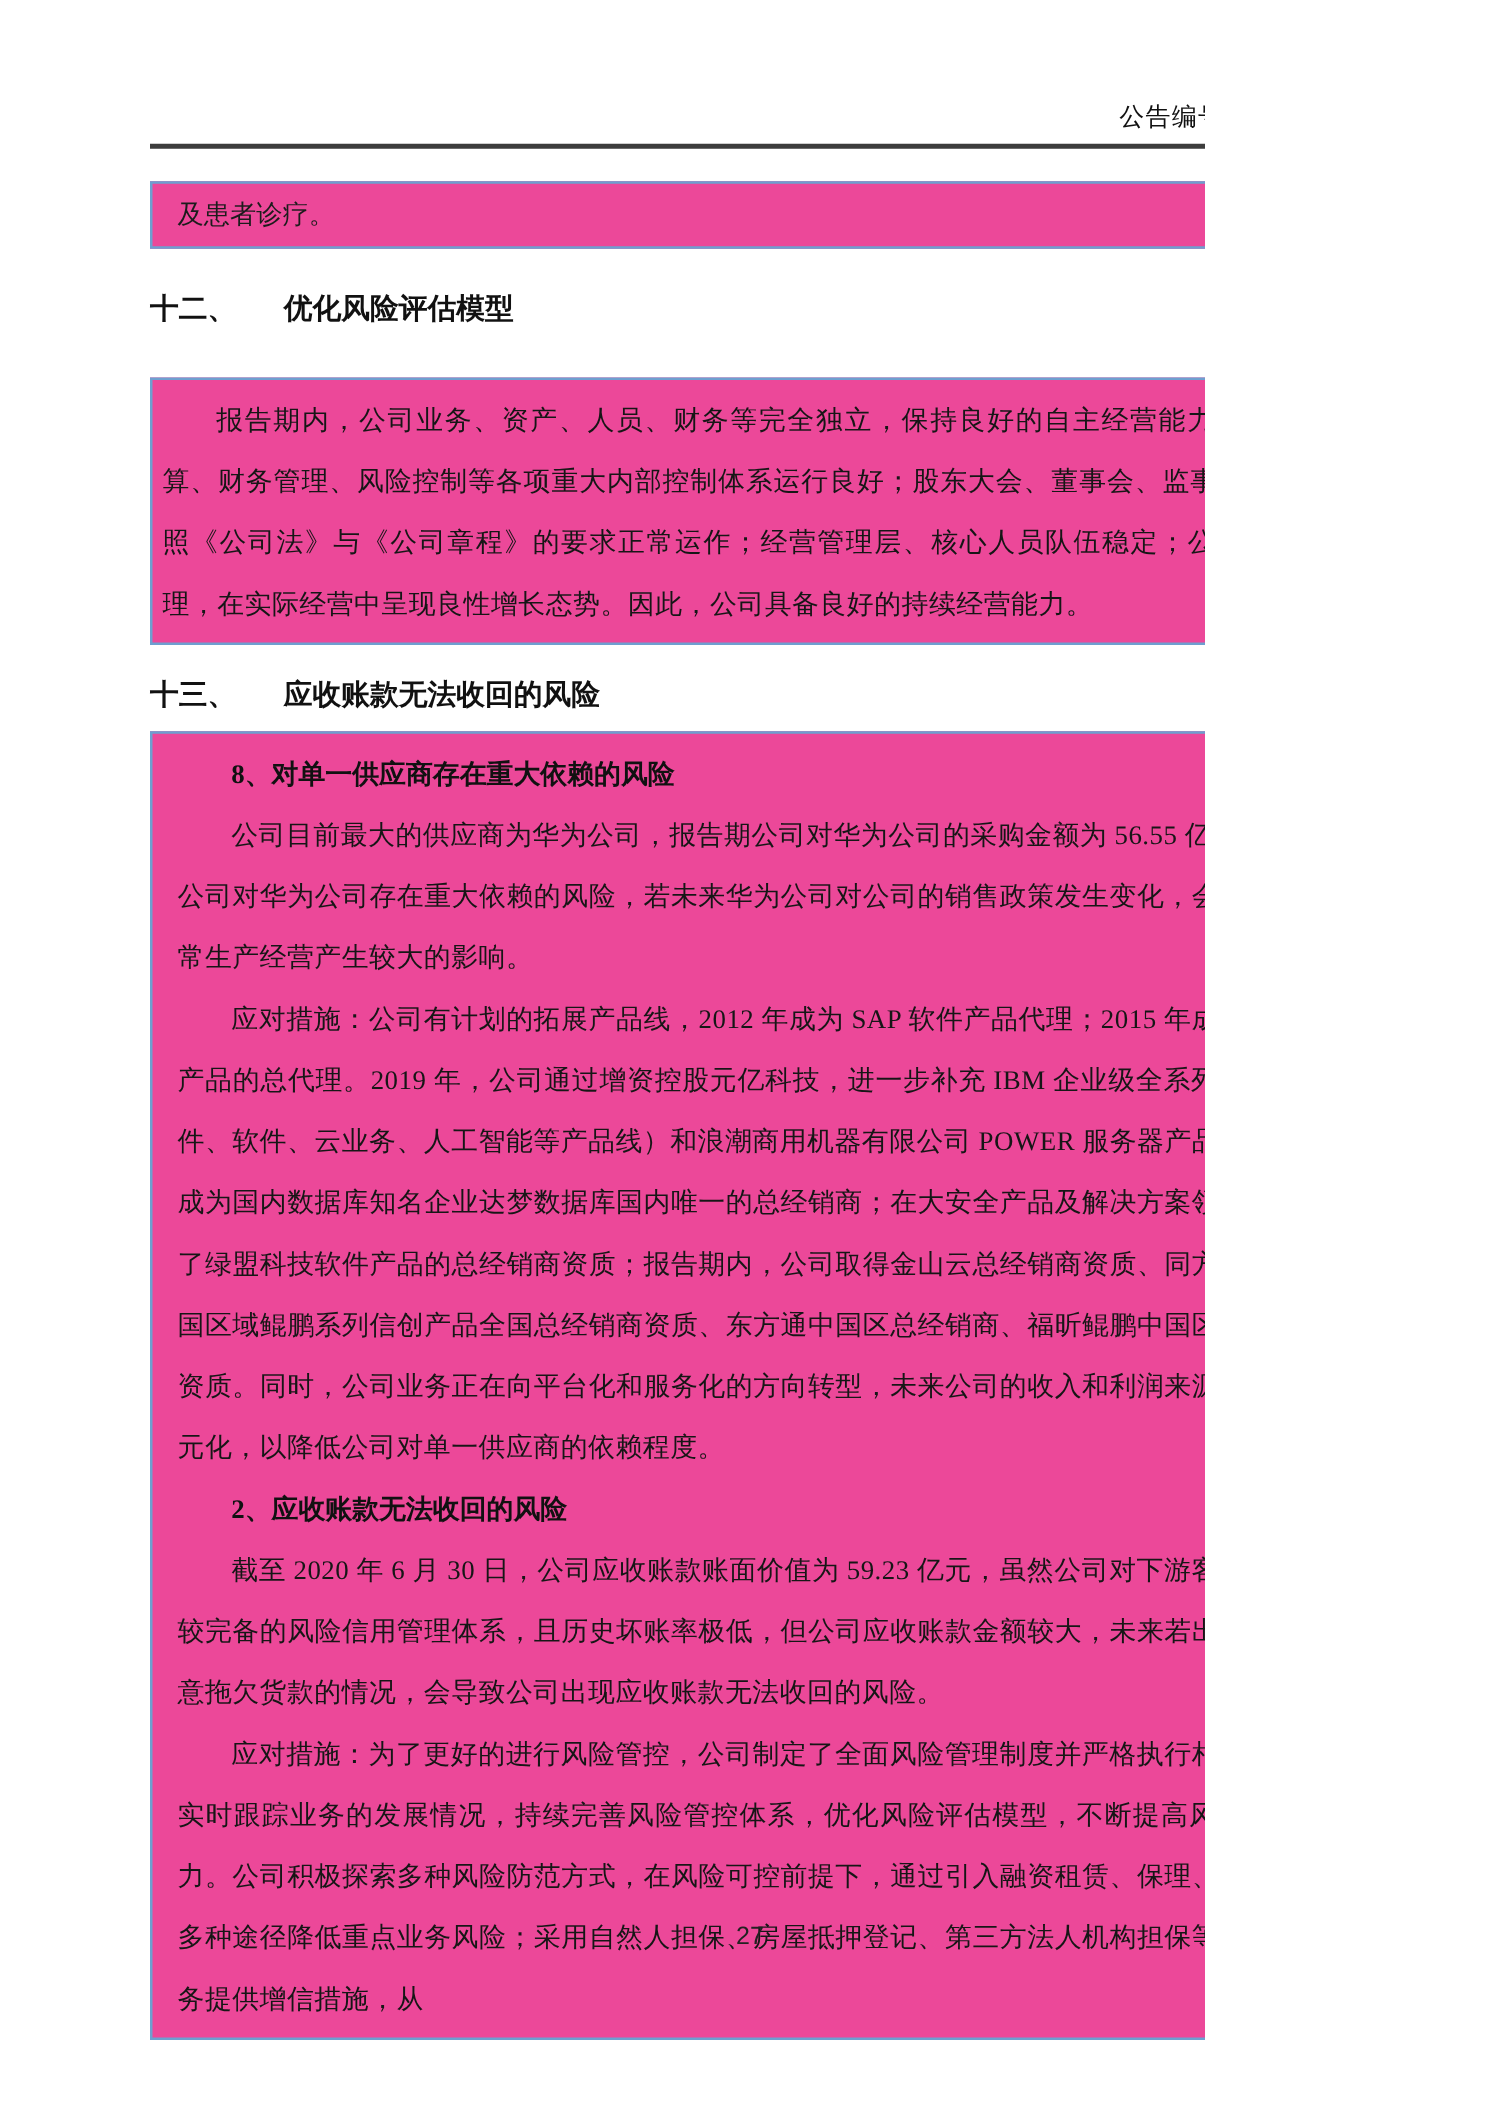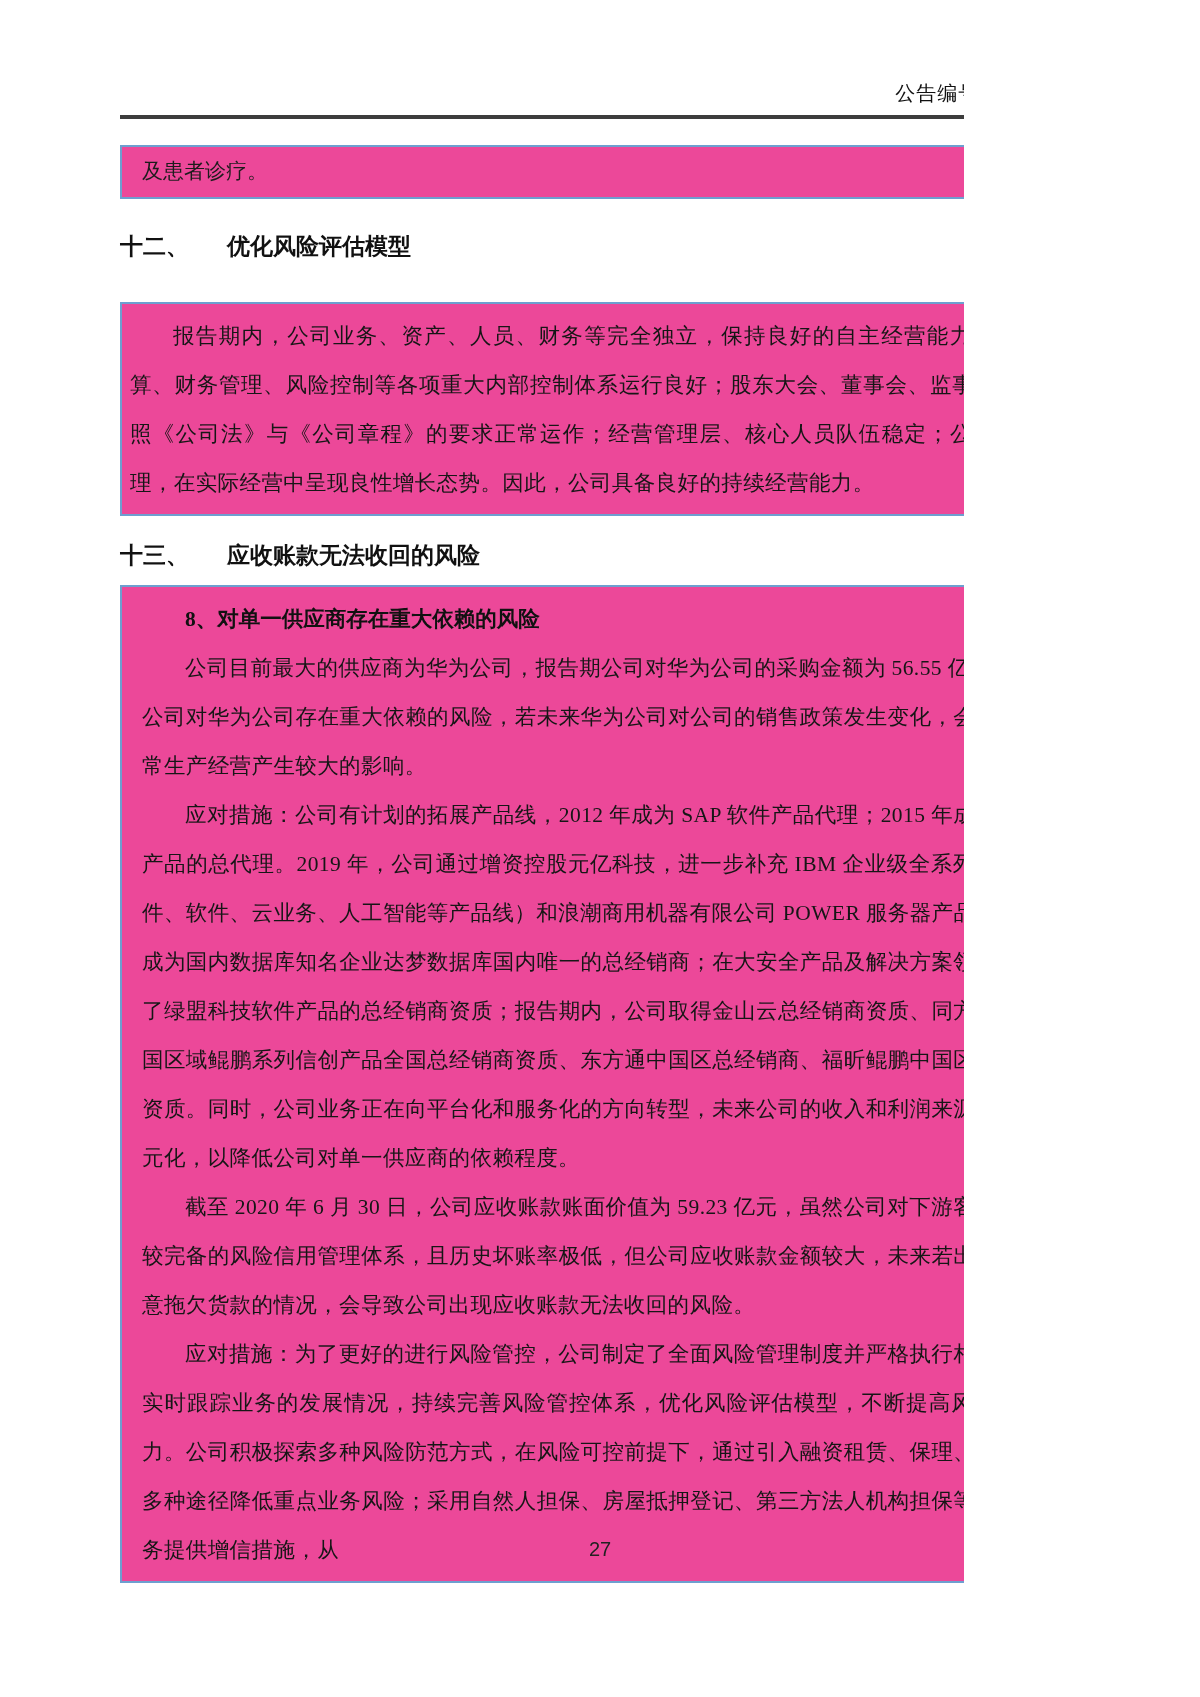--- a/index.html
+++ b/index.html
@@ -110,20 +110,21 @@
     </div>
 
     <h2 class="section-heading heading-13">
       <span class="sec-num">十三、</span><span>应收账款无法收回的风险</span>
     </h2>
 
     <div class="callout-box box-13">
       <p class="sub-heading">8、对单一供应商存在重大依赖的风险</p>
       <p class="para">公司目前最大的供应商为华为公司，报告期公司对华为公司的采购金额为 56.55 亿元 ，导致公司对华为公司存在重大依赖的风险，若未来华为公司对公司的销售政策发生变化，会对公司正常生产经营产生较大的影响。</p>
       <p class="para">应对措施：公司有计划的拓展产品线，2012 年成为 SAP 软件产品代理；2015 年成为微软云产品的总代理。2019 年，公司通过增资控股元亿科技，进一步补充 IBM 企业级全系列产品（硬件、软件、云业务、人工智能等产品线）和浪潮商用机器有限公司 POWER 服务器产品线；公司成为国内数据库知名企业达梦数据库国内唯一的总经销商；在大安全产品及解决方案领域，取得了绿盟科技软件产品的总经销商资质；报告期内，公司取得金山云总经销商资质、同方计算机全国区域鲲鹏系列信创产品全国总经销商资质、东方通中国区总经销商、福昕鲲鹏中国区总经销商资质。同时，公司业务正在向平台化和服务化的方向转型，未来公司的收入和利润来源将更加多元化，以降低公司对单一供应商的依赖程度。</p>
+      <p class="sub-heading">2、应收账款无法收回的风险</p>
       <p class="para">截至 2020 年 6 月 30 日，公司应收账款账面价值为 59.23 亿元，虽然公司对下游客户建立了较完备的风险信用管理体系，且历史坏账率极低，但公司应收账款金额较大，未来若出现客户恶意拖欠货款的情况，会导致公司出现应收账款无法收回的风险。</p>
       <p class="para">应对措施：为了更好的进行风险管控，公司制定了全面风险管理制度并严格执行相关规定；实时跟踪业务的发展情况，持续完善风险管控体系，优化风险评估模型，不断提高风险控制能力。公司积极探索多种风险防范方式，在风险可控前提下，通过引入融资租赁、保理、信用险等多种途径降低重点业务风险；采用自然人担保、房屋抵押登记、第三方法人机构担保等方式为业务提供增信措施，从</p>
     </div>
 
   </div>
 
   <div class="page-footer">27</div>
 </div>
 
 </body></html>

